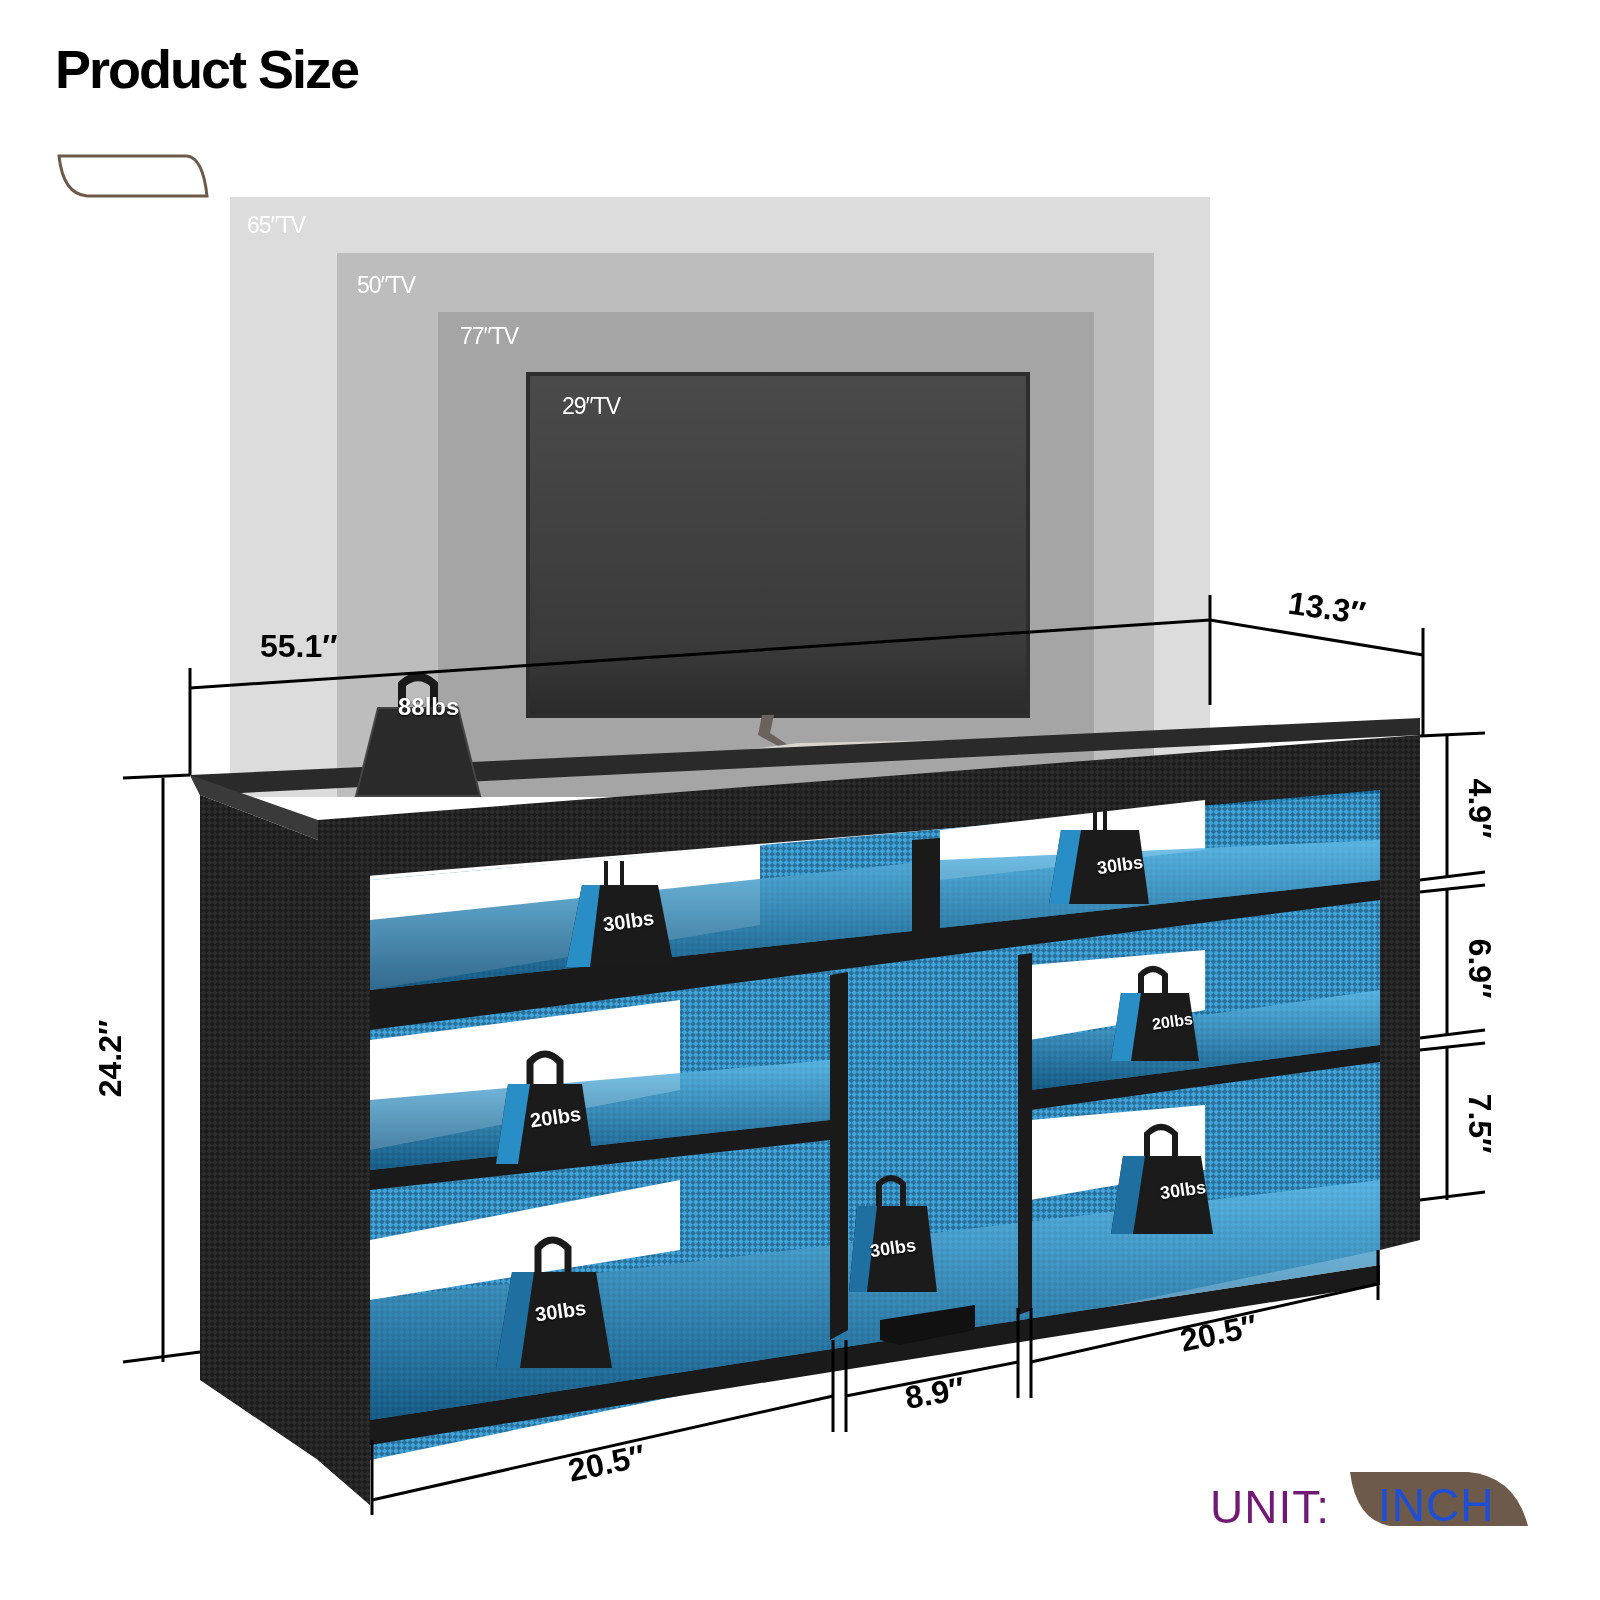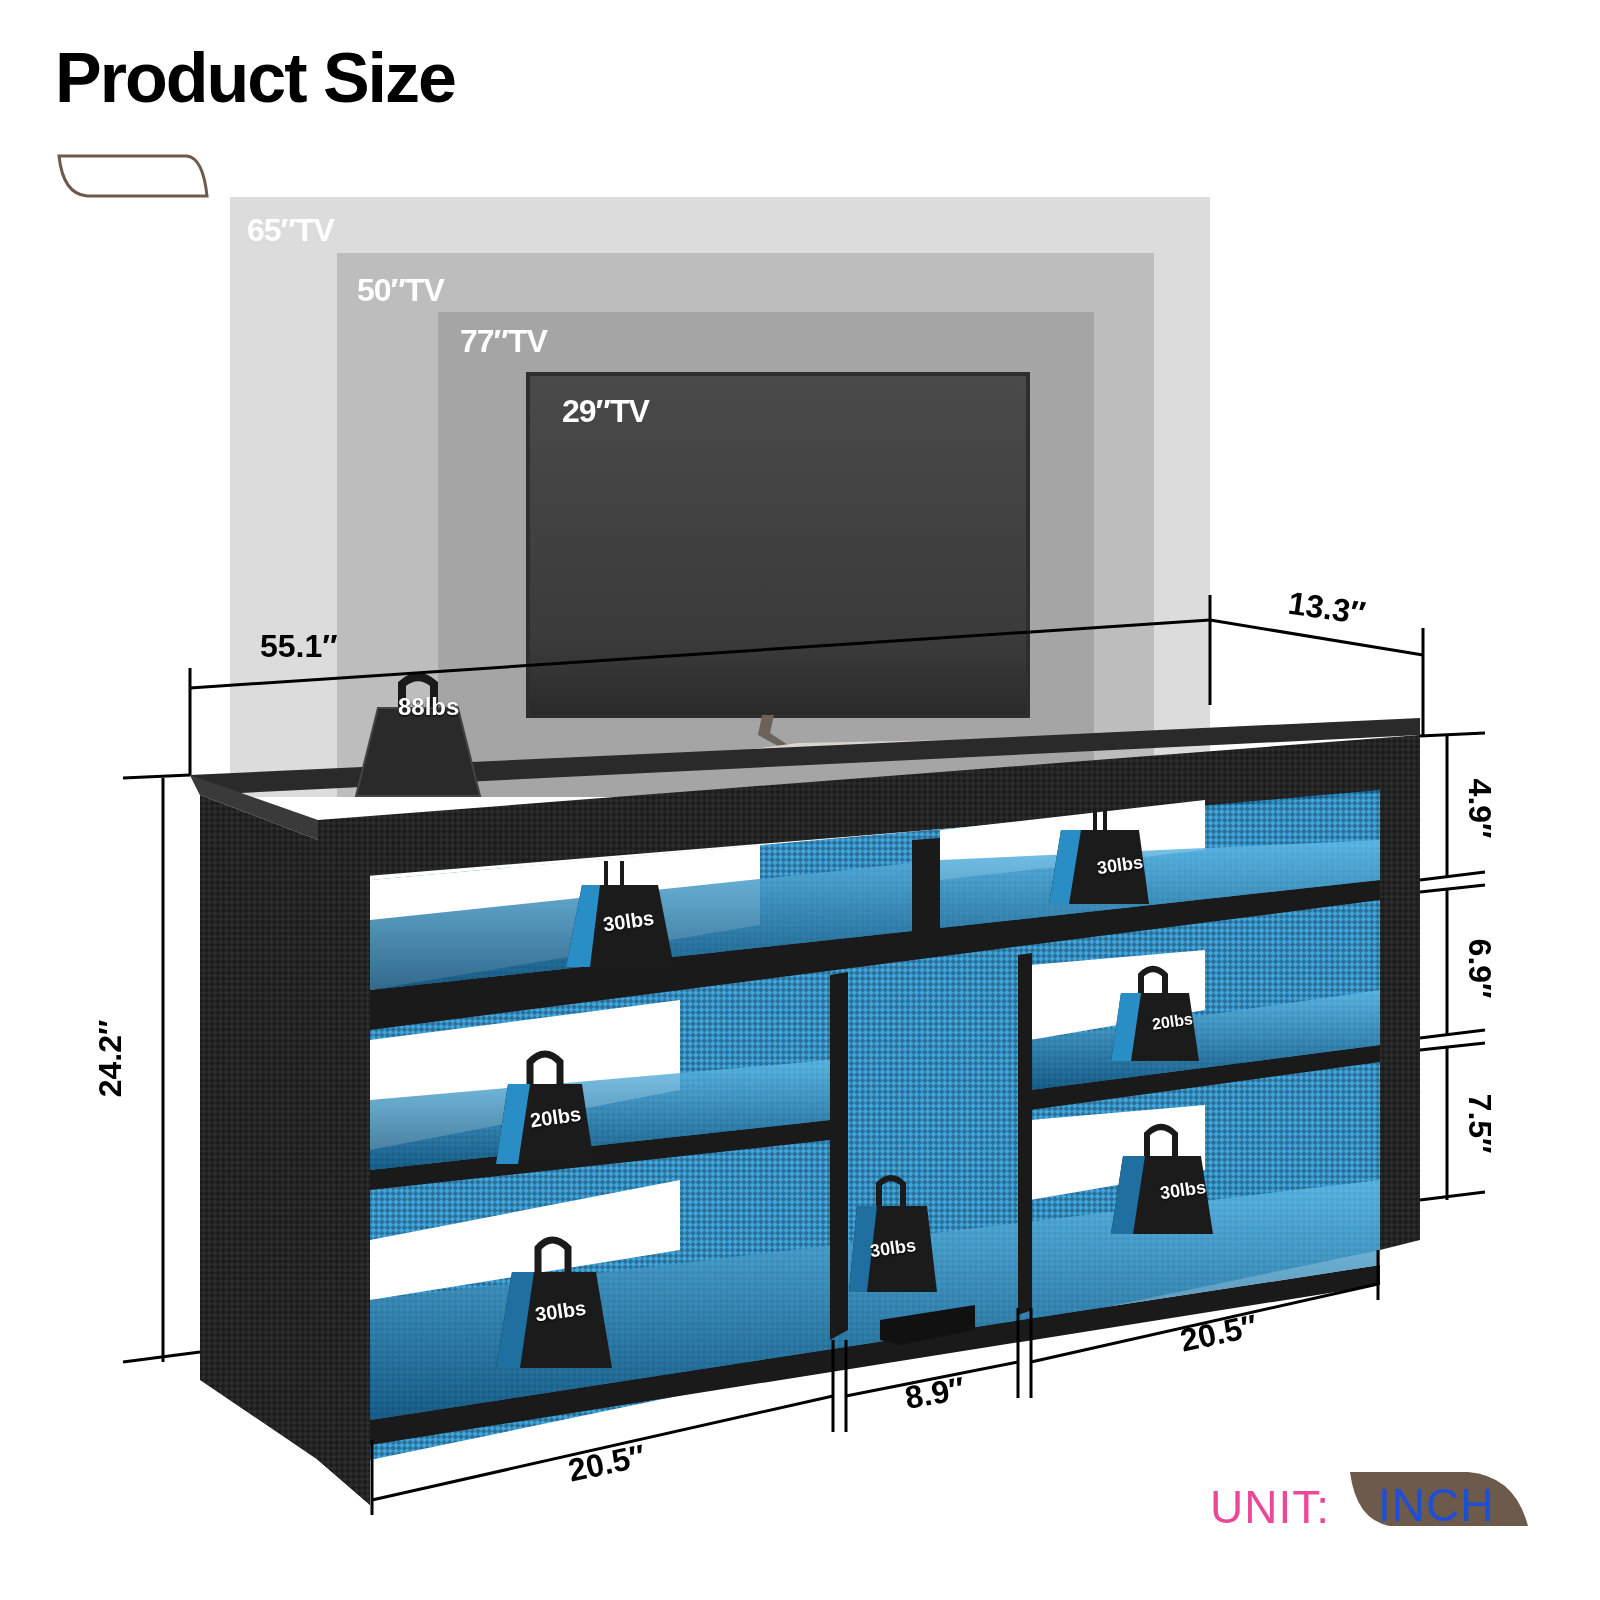--- a/index.html
+++ b/index.html
@@ -1,25 +1,25 @@
 <!DOCTYPE html>
 <html><head>
 <meta charset="utf-8">
 <style>
   html, body { margin:0; padding:0; background:#ffffff; }
   body { width:1600px; height:1600px; position:relative; overflow:hidden;
          font-family:"Liberation Sans", "DejaVu Sans", sans-serif; }
   .abs { position:absolute; }
-  .title { left:55px; top:38px; font-size:70px; font-weight:700; color:#000; letter-spacing:-2px; }
+  .title { left:55px; top:38px; font-size:54px; font-weight:700; color:#000; letter-spacing:-2px; }
   .deco { left:57px; top:154px; }
   .tvbox { position:absolute; }
-  .tvlabel { position:absolute; color:#fff; font-weight:700; font-size:32px; letter-spacing:-1px; }
+  .tvlabel { position:absolute; color:#fff; font-weight:400; font-size:23px; letter-spacing:-1px; }
   .dim { position:absolute; font-weight:700; color:#000; font-size:32px; white-space:nowrap; }
   .wt-label { position:absolute; color:#fff; font-weight:700; font-size:20px; text-shadow:0 1px 2px #000; white-space:nowrap; }
-  .unit { left:1210px; top:1480px; font-size:46px; color:#ec4899; font-weight:400; letter-spacing:1px; }
+  .unit { left:1210px; top:1480px; font-size:46px; color:#701a75; font-weight:400; letter-spacing:1px; }
   .inch-badge { left:1350px; top:1472px; width:180px; height:62px; }
   .inch-text { left:1378px; top:1478px; font-size:46px; color:#1d4ed8; letter-spacing:1px; }
 </style>
 </head>
 <body>
 
 <div class="abs title">Product Size</div>
 
 <svg class="abs deco" width="152" height="44" viewBox="0 0 152 44">
   <path d="M2 2 H130 Q146 4 150 42 H30 Q6 40 2 2 Z" fill="none" stroke="#6e5a4a" stroke-width="3"></path>

